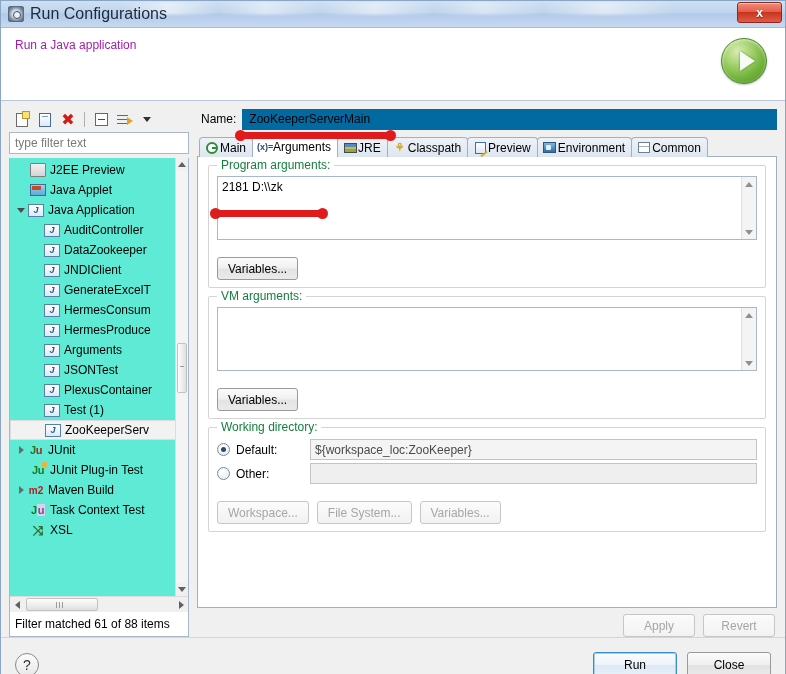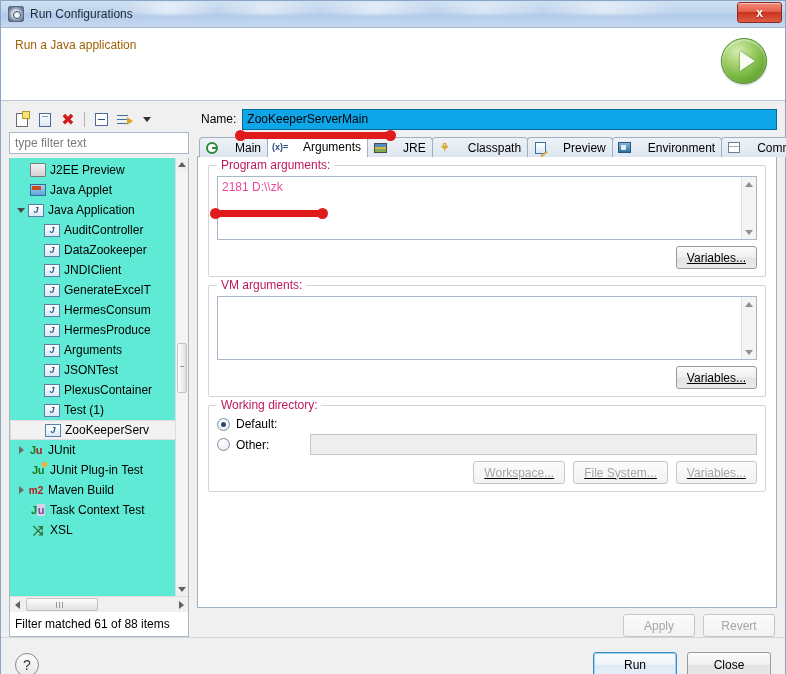--- a/index.html
+++ b/index.html
@@ -51,21 +51,21 @@
     position: relative;
     flex: 0 0 auto;
   }
   .title-icon::after {
     content: "";
     position: absolute; left: 4px; top: 4px; width: 6px; height: 6px;
     border: 1px solid #3d4a5e; border-radius: 50%;
     background: #eef2f8;
   }
   .title-text {
-    font-size: 12px;
+    font-size: 16px;
     color: #1d2a3a;
     white-space: nowrap;
     position: relative;
     z-index: 2;
   }
   .close-btn {
     position: absolute;
     right: 3px; top: 1px;
     width: 45px; height: 21px;
     border: 1px solid #8a2a1f;
@@ -84,21 +84,21 @@
     height: 73px;
     background: #ffffff;
     border-bottom: 1px solid #b9c6d6;
     padding: 10px 14px 0 12px;
   }
   .header-title {
     font-size: 13px; font-weight: bold; color: #000;
     margin-bottom: 14px;
   }
   .header-sub {
-    font-size: 12px; color: #a16207; padding-left: 2px;
+    font-size: 12px; color: #a21caf; padding-left: 2px;
   }
   .run-badge {
     position: absolute;
     right: 18px; top: 10px;
     width: 46px; height: 46px;
     border-radius: 50%;
     background: radial-gradient(circle at 35% 28%, #d6edb4 0%, #a9d473 30%, #73b43d 62%, #4d8a26 100%);
     border: 1px solid #4b8a27;
     box-shadow: inset 0 1px 3px rgba(255,255,255,.7), 0 1px 2px rgba(0,0,0,.25);
     display: flex; align-items: center; justify-content: center;
@@ -469,42 +469,42 @@
     align-items: center;
     gap: 6px;
     height: 24px;
     padding-left: 4px;
     position: relative;
   }
   .name-label { font-size: 12px; }
   .name-input {
     flex: 1;
     height: 21px;
-    border: 1px solid #0369a1;
-    background: #0ea5e9;
+    border: 3px solid #0369a1;
+    background: #0369a1;
     font-family: "Liberation Sans", sans-serif;
     font-size: 12px;
     padding: 0 4px;
     outline: none;
   }
 
   .tabs {
     display: flex;
     align-items: flex-end;
     height: 22px;
     margin-top: 4px;
     padding-left: 2px;
     position: relative;
     z-index: 3;
   }
   .tab {
     height: 20px;
     display: flex;
     align-items: center;
-    gap: 16px;
+    gap: 1px;
     padding: 0 6px 0 5px;
     font-size: 12px;
     background: linear-gradient(to bottom, #eef2f7, #dde6f0);
     border: 1px solid #9fb0c4;
     border-bottom: none;
     border-radius: 4px 4px 0 0;
     margin-right: -1px;
     cursor: pointer;
     white-space: nowrap;
     color: #000;
@@ -598,40 +598,40 @@
     position: relative;
     margin-bottom: 8px;
     background: #fff;
   }
   .group > .group-title {
     position: absolute;
     top: -8px; left: 8px;
     background: #fff;
     padding: 0 4px;
     font-size: 12px;
-    color: #be185d;
+    color: #15803d;
   }
   .ta-wrap {
     position: relative;
     border: 1px solid #a9b7c6;
     background: #fff;
     height: 64px;
     margin-top: 2px;
     display: flex;
   }
   .ta-text {
     flex: 1;
     border: none;
     outline: none;
     resize: none;
     font-family: "Liberation Sans", sans-serif;
     font-size: 12px;
     padding: 3px 4px;
     line-height: 15px;
-    color: #ec4899;
+    color: #000000;
     background: transparent;
     overflow: hidden;
   }
   .ta-vscroll {
     width: 15px;
     background: #f4f4f4;
     border-left: 1px solid #e0e0e0;
     display: flex;
     flex-direction: column;
     justify-content: space-between;
@@ -645,24 +645,22 @@
     border-left: 4px solid transparent; border-right: 4px solid transparent;
     border-bottom: 5px solid #909090;
   }
   .tav-dn::after {
     content: ""; width: 0; height: 0;
     border-left: 4px solid transparent; border-right: 4px solid transparent;
     border-top: 5px solid #909090;
   }
   .btn-row {
     display: flex;
-    justify-content: flex-end;
-    margin-top: 6px;
+    margin-top: 17px;
     gap: 8px;
-    text-decoration: underline;
   }
   .btn {
     min-width: 72px;
     height: 23px;
     padding: 0 10px;
     font-family: "Liberation Sans", sans-serif;
     font-size: 12px;
     background: linear-gradient(to bottom, #fbfbfb 0%, #f0f0f0 48%, #e3e3e3 52%, #eaeaea 100%);
     border: 1px solid #9a9a9a;
     border-radius: 3px;
@@ -1003,20 +1001,21 @@
             <button class="btn">Variables...</button>
           </div>
         </div>
 
         <div class="group">
           <span class="group-title">Working directory:</span>
 
           <div class="wd-row">
             <span class="radio checked"></span>
             <span class="radio-label">Default:</span>
+            <input class="wd-input" type="text" readonly="" value="${workspace_loc:ZooKeeper}" style="">
           </div>
 
           <div class="wd-row">
             <span class="radio"></span>
             <span class="radio-label">Other:</span>
             <input class="wd-input empty" type="text" value="" style="">
           </div>
 
           <div class="btn-row">
             <button class="btn disabled" disabled="">Workspace...</button>

